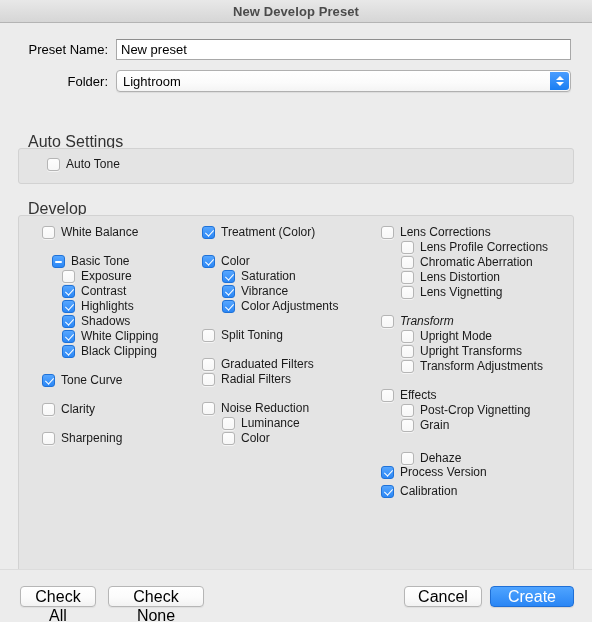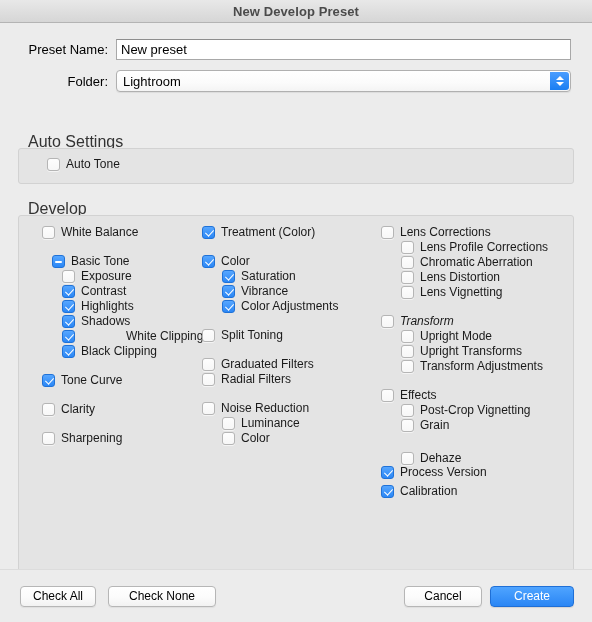--- a/index.html
+++ b/index.html
@@ -203,41 +203,41 @@
     height: 52px;
     background: #ececec;
     border-top: 1px solid #dcdcdc;
   }
   .btn {
     position: absolute;
     height: 21px;
     box-sizing: border-box;
     border-radius: 4px;
     font-family: "Liberation Sans", sans-serif;
-    font-size: 12px;
+    font-size: 16px;
     line-height: 19px;
     text-align: center;
     padding: 0 10px;
     cursor: default;
     user-select: none;
   }
   .btn.plain {
     background: linear-gradient(to bottom, #ffffff 0%, #fbfbfb 55%, #f2f2f2 100%);
     border: 1px solid #b6b6b6;
     color: #000;
     box-shadow: 0 1px 1px rgba(0,0,0,0.06);
   }
   .btn.primary {
     background: linear-gradient(to bottom, #4fa4ff 0%, #2a86f5 100%);
     border: 1px solid #1f6fd6;
     color: #ffffff;
     box-shadow: 0 1px 1px rgba(0,0,0,0.10);
   }
   #btnCheckAll  { left: 20px;  top: 16px; width: 76px; }
-  #btnCheckNone { left: 108px; top: 16px; width: 108px; }
+  #btnCheckNone { left: 108px; top: 16px; width: 96px; }
   #btnCancel    { left: 404px; top: 16px; width: 78px; }
   #btnCreate    { left: 490px; top: 16px; width: 84px; }
 </style>
 </head>
 <body>
 
 <div class="titlebar">
   <span class="titlebar-text">New Develop Preset</span>
 </div>
 
@@ -287,21 +287,21 @@
         <span class="cb-label">Contrast</span>
       </div>
       <div class="cb-row" style="left: 62px; top: 276px;">
         <span class="cb on"></span>
         <span class="cb-label">Highlights</span>
       </div>
       <div class="cb-row" style="left: 62px; top: 291px;">
         <span class="cb on"></span>
         <span class="cb-label">Shadows</span>
       </div>
-      <div class="cb-row" style="left: 62px; top: 306px; gap: 45px;">
+      <div class="cb-row" style="left: 62px; top: 306px;">
         <span class="cb on"></span>
         <span class="cb-label">White Clipping</span>
       </div>
       <div class="cb-row" style="left: 62px; top: 321px;">
         <span class="cb on"></span>
         <span class="cb-label">Black Clipping</span>
       </div>
       <div class="cb-row" style="left: 42px; top: 350px;">
         <span class="cb on"></span>
         <span class="cb-label">Tone Curve</span>

